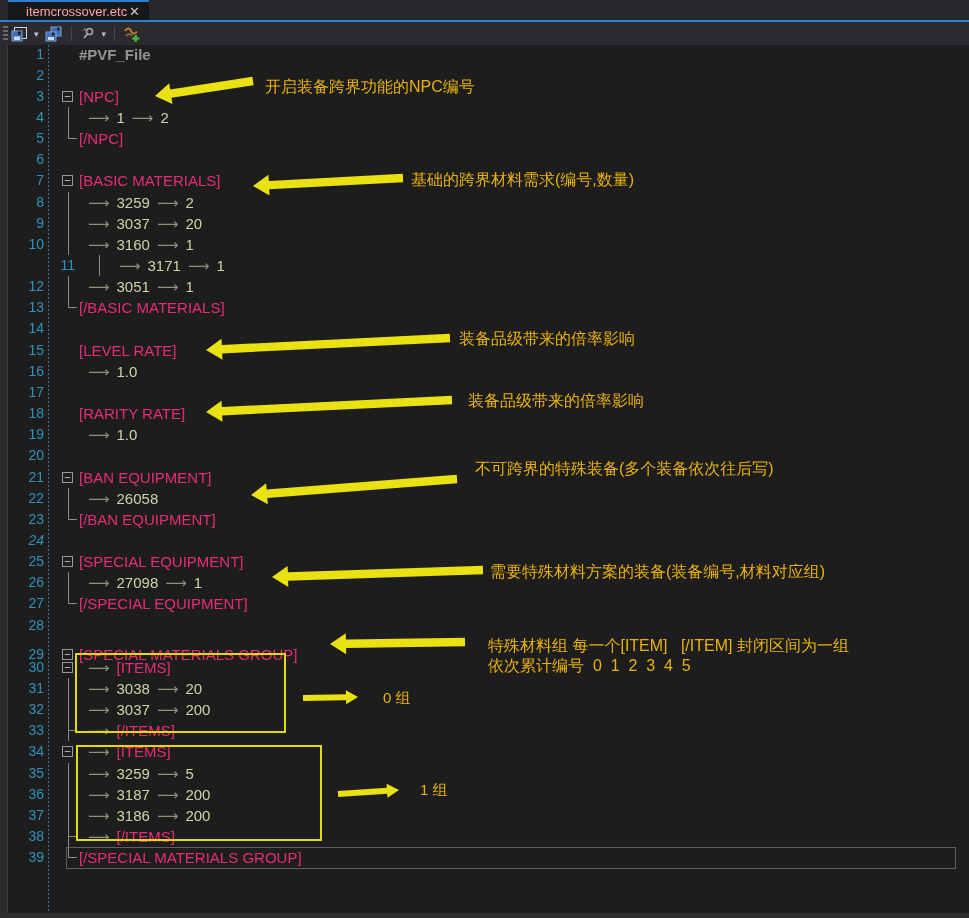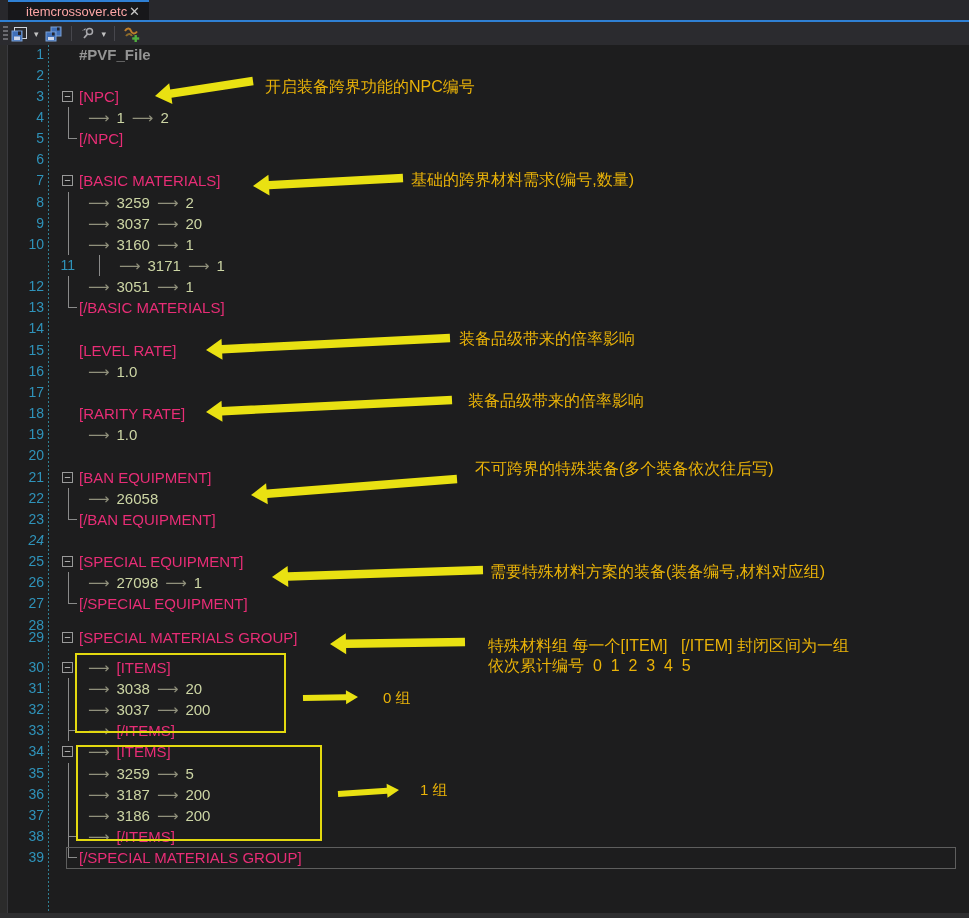--- a/index.html
+++ b/index.html
@@ -237,21 +237,21 @@
       </div>
       <div class="row" style="top: 548.4px;">
         <span class="ln">27</span>
         <span class="fold f-end"></span>
         <span class="code"><span class="tok tg">[/SPECIAL EQUIPMENT]</span></span>
       </div>
       <div class="row" style="top: 569.55px;">
         <span class="ln">28</span>
         <span class="code"></span>
       </div>
-      <div class="row" style="top: 582px;">
+      <div class="row" style="top: 599px;">
         <span class="ln">29</span>
         <span class="fold f-open">−</span>
         <span class="code"><span class="tok tg">[SPECIAL MATERIALS GROUP]</span></span>
       </div>
       <div class="row" style="top: 611.85px; padding-left: 22px;">
         <span class="ln">30</span>
         <span class="fold f-open">−</span>
         <span class="code ind"><span class="tok ar">⟶</span><span class="tok tg">[ITEMS]</span></span>
       </div>
       <div class="row" style="top: 633px;">

